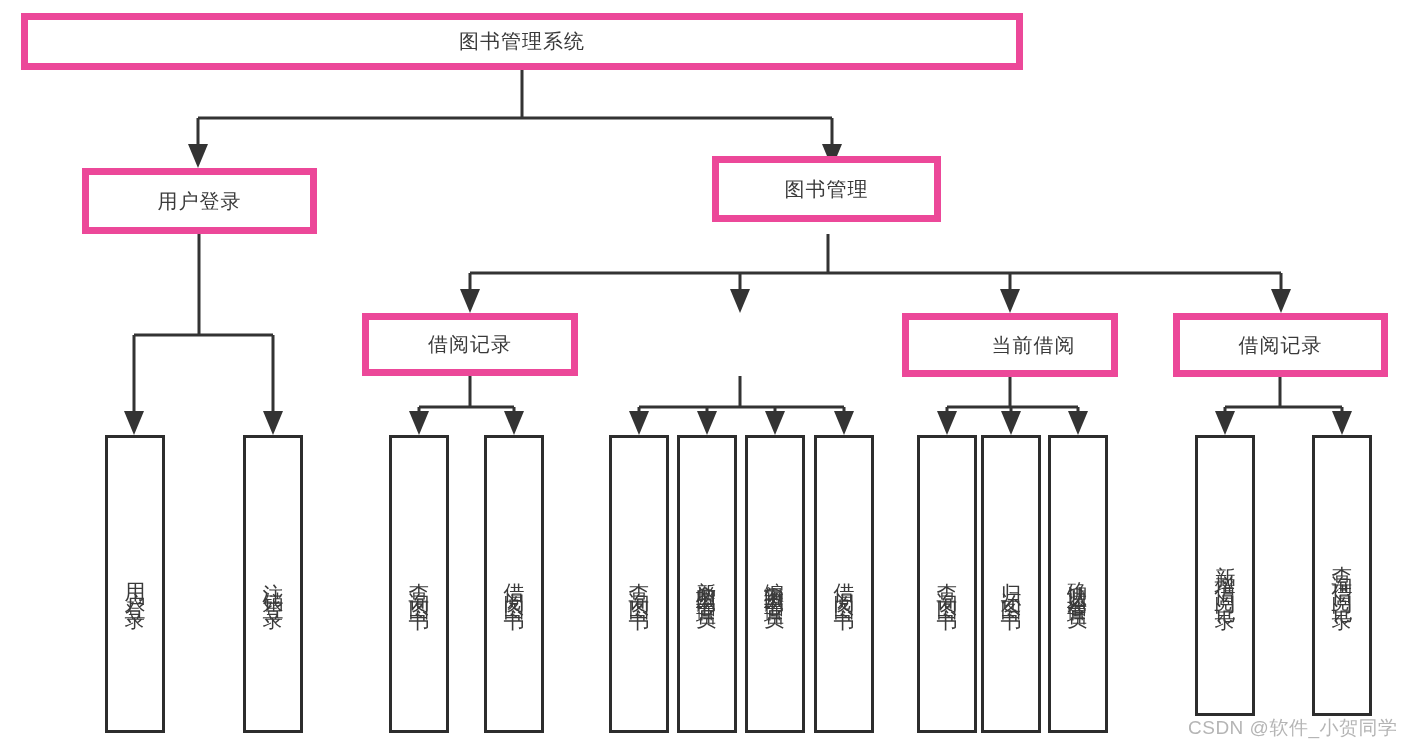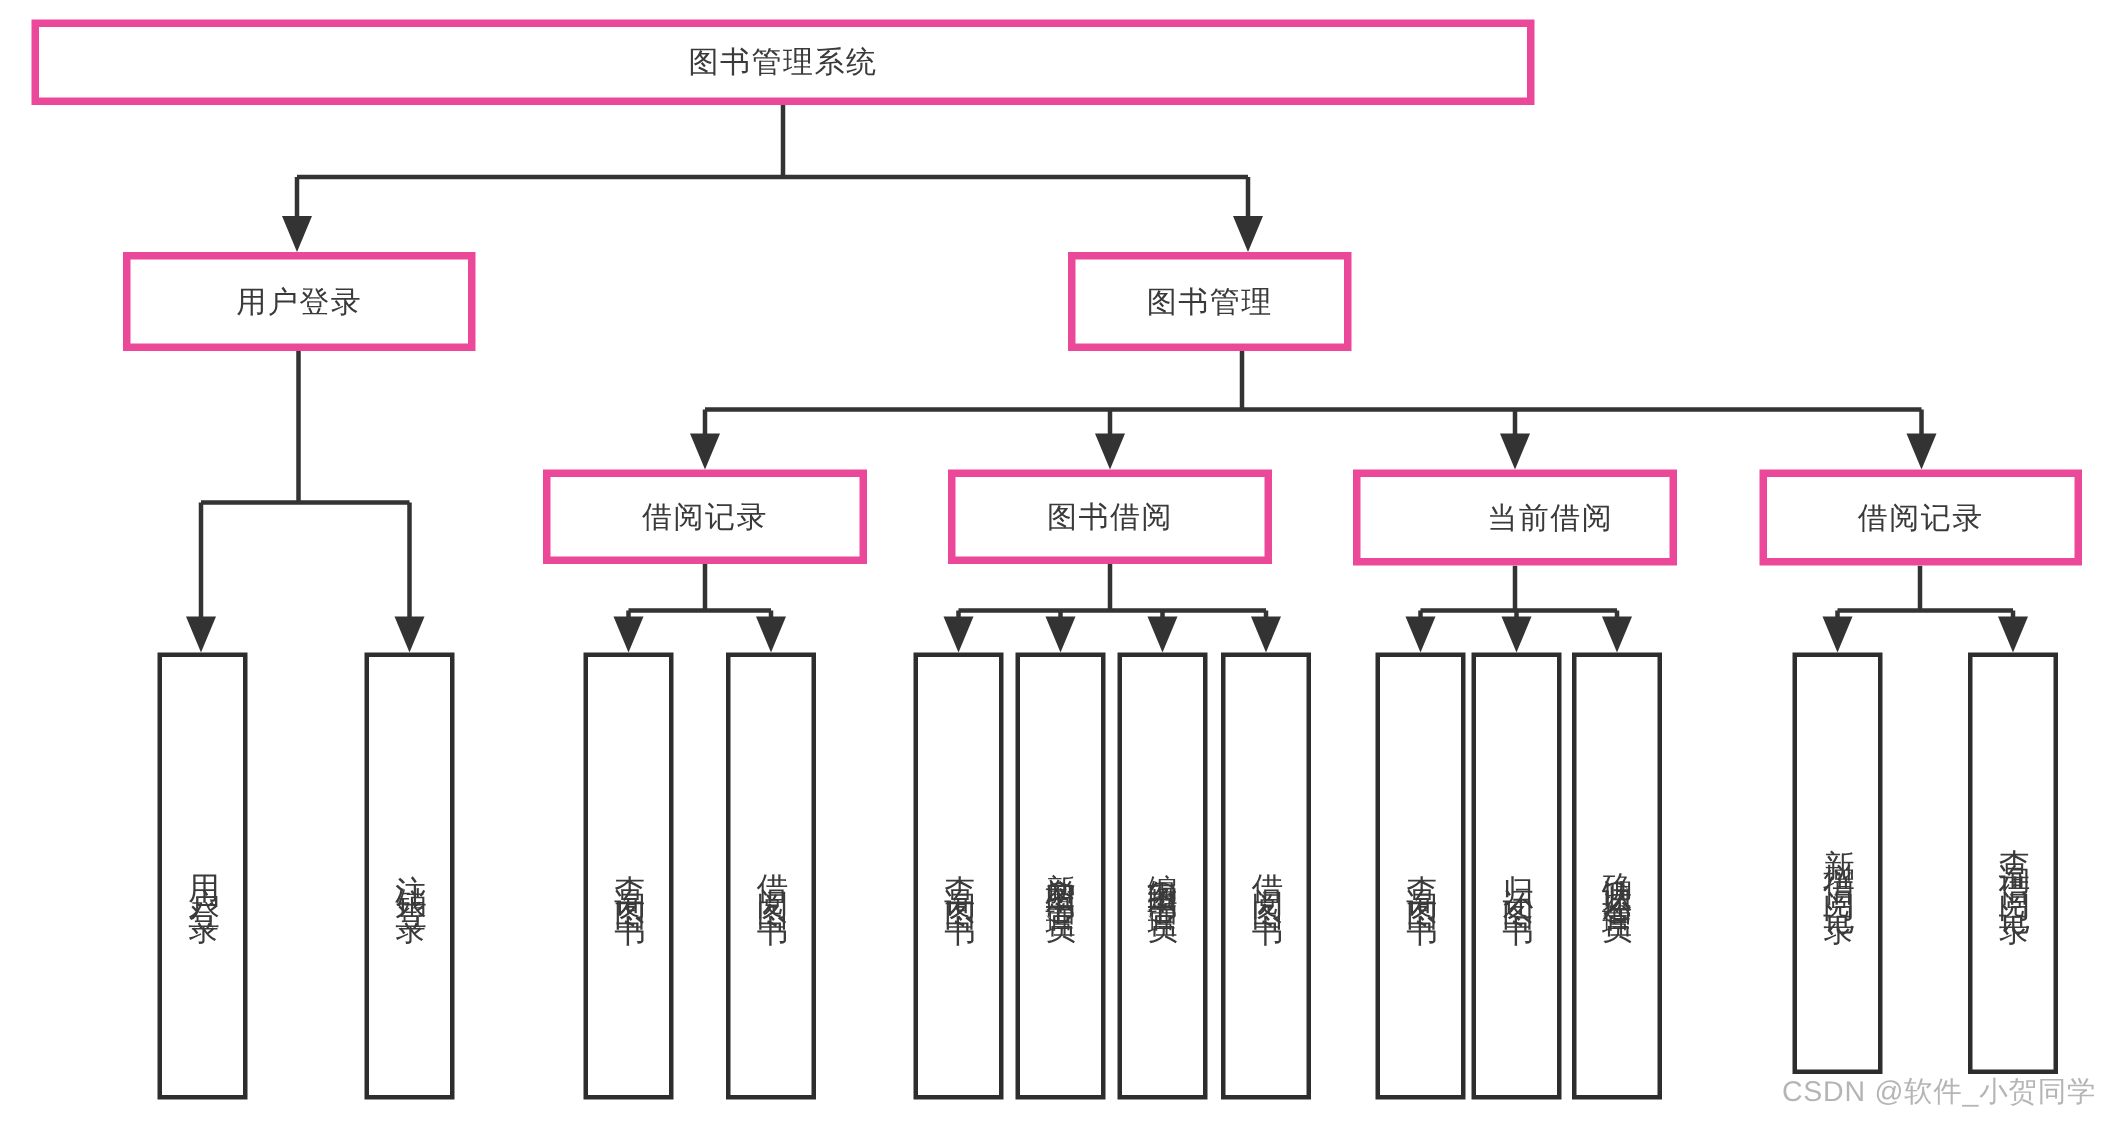--- a/index.html
+++ b/index.html
@@ -14,21 +14,21 @@
     overflow: hidden;
   }
   #connectors {
     position: absolute;
     left: 0; top: 0;
     width: 1405px; height: 747px;
     pointer-events: none;
   }
   .node {
     position: absolute;
-    border: 5px solid #ec4899;
+    border: 7px solid #ec4899;
     background: #ffffff;
     display: flex;
     align-items: center;
     justify-content: center;
     font-size: 20px;
     letter-spacing: 1px;
     color: #3a3a3a;
     z-index: 2;
   }
   .leaf {
@@ -100,29 +100,26 @@
     </g>
   </svg>
 
   <div class="node" style="left:21px; top:13px; width:1002px; height:57px;">
     <span>图书管理系统</span>
   </div>
 
   <div class="node" style="left:82px; top:168px; width:235px; height:66px;">
     <span>用户登录</span>
   </div>
-  <div class="node" style="left:712px; top:168px; width:189px; height:66px;">
+  <div class="node" style="left:712px; top:156px; width:229px; height:66px;">
     <span>图书管理</span>
   </div>
 
   <div class="node" style="left:362px; top:313px; width:216px; height:63px;">
     <span>借阅记录</span>
-  </div>
-  <div class="node" style="left:632px; top:313px; width:216px; height:63px;">
-    <span>图书借阅</span>
   </div>
   <div class="node" style="left:902px; top:313px; width:216px; height:64px;padding-left:47px;">
     <span>当前借阅</span>
   </div>
   <div class="node" style="left:1173px; top:313px; width:215px; height:64px;">
     <span>借阅记录</span>
   </div>
 
   <div class="leaf" style="left:105px; top:435px; width:60px; height:298px;">
     <span class="vtext">用户登录</span>

